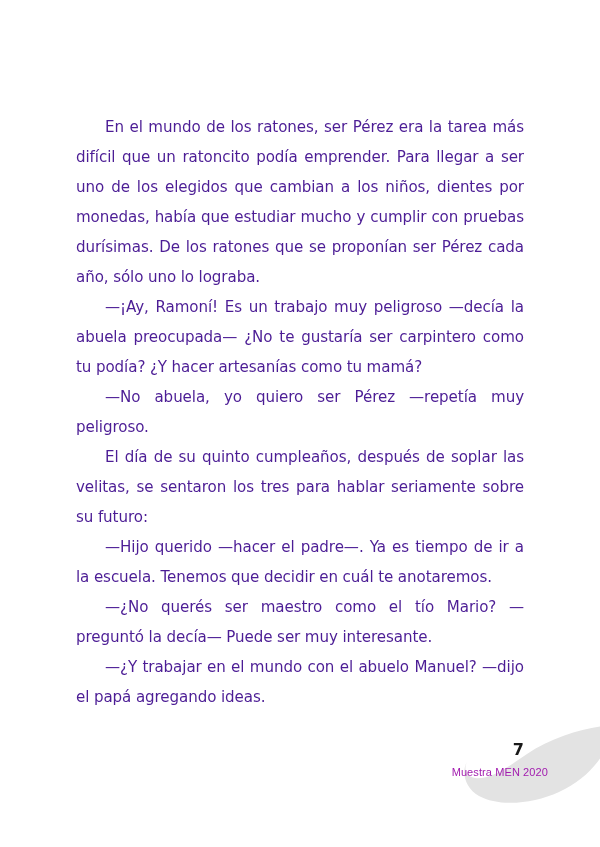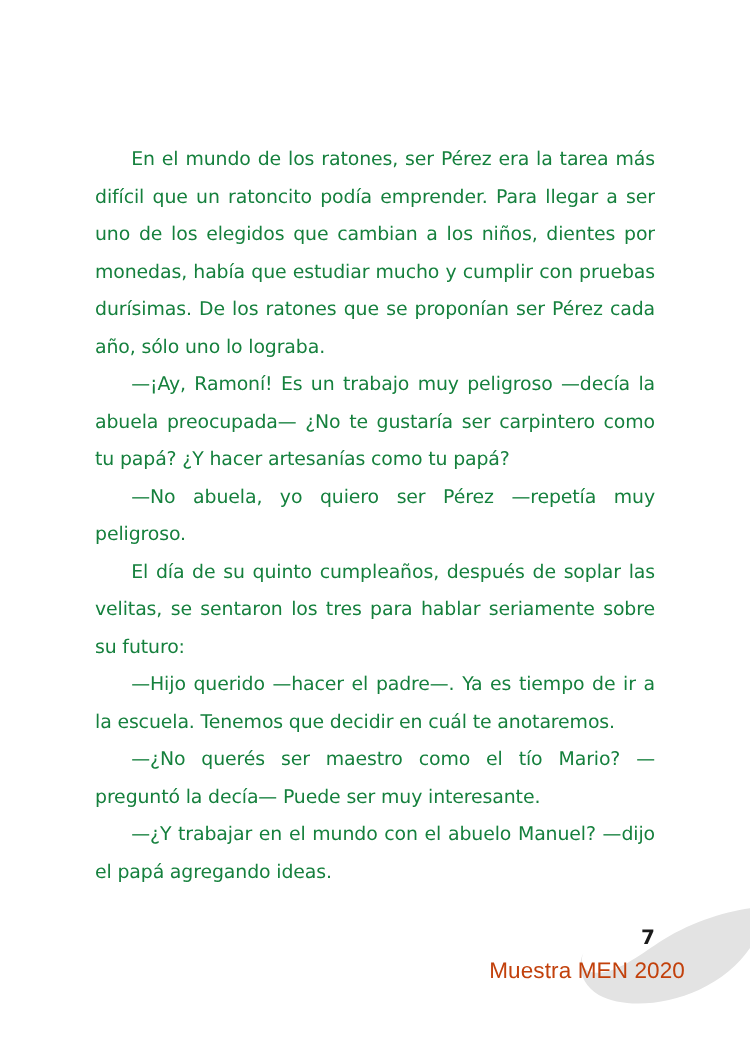--- a/index.html
+++ b/index.html
@@ -21,21 +21,21 @@
     left: 76px;
     top: 112px;
     width: 448px;
   }
 
   .para {
     margin: 0;
     font-family: "DejaVu Sans", sans-serif;
     font-size: 15.1px;
     line-height: 30px;
-    color: #15803d;
+    color: #4c1d95;
     text-align: justify;
     text-justify: inter-word;
     text-indent: 29px;
     -webkit-hyphens: none;
     hyphens: none;
     letter-spacing: -0.08px;
     word-spacing: -0.1px;
   }
 
   
@@ -61,34 +61,34 @@
     letter-spacing: 0px;
   }
 
   .watermark {
     position: absolute;
     left: 0;
     top: 766px;
     width: 548px;
     text-align: right;
     font-family: "Liberation Sans", sans-serif;
-    font-size: 18px;
+    font-size: 11px;
     font-weight: normal;
-    color: #c2410c;
+    color: #a21caf;
     letter-spacing: 0.1px;
   }
 </style>
 </head>
 <body>
 
 <div class="page">
 
   <div class="text-block">
     <p class="para">En el mundo de los ratones, ser Pérez era la tarea más difícil que un ratoncito podía emprender. Para llegar a ser uno de los elegidos que cambian a los niños, dientes por monedas, había que estudiar mucho y cumplir con pruebas durísimas. De los ratones que se proponían ser Pérez cada año, sólo uno lo lograba.</p>
-    <p class="para">—¡Ay, Ramoní! Es un trabajo muy peligroso —decía la abuela preocupada— ¿No te gustaría ser carpintero como tu papá? ¿Y hacer artesanías como tu papá?</p>
+    <p class="para">—¡Ay, Ramoní! Es un trabajo muy peligroso —decía la abuela preocupada— ¿No te gustaría ser carpintero como tu podía? ¿Y hacer artesanías como tu mamá?</p>
     <p class="para">—No abuela, yo quiero ser Pérez —repetía muy peligroso.</p>
     <p class="para">El día de su quinto cumpleaños, después de soplar las velitas, se sentaron los tres para hablar seriamente sobre su futuro:</p>
     <p class="para">—Hijo querido —hacer el padre—. Ya es tiempo de ir a la escuela. Tenemos que decidir en cuál te anotaremos.</p>
     <p class="para">—¿No querés ser maestro como el tío Mario? —preguntó la decía— Puede ser muy interesante.</p>
     <p class="para">—¿Y trabajar en el mundo con el abuelo Manuel? —dijo el papá agregando ideas.</p>
   </div>
 
   <svg class="swoosh" viewBox="0 0 150 92" xmlns="http://www.w3.org/2000/svg" aria-hidden="true">
     <path d="M 150 8
              C 128 10, 96 20, 72 36

